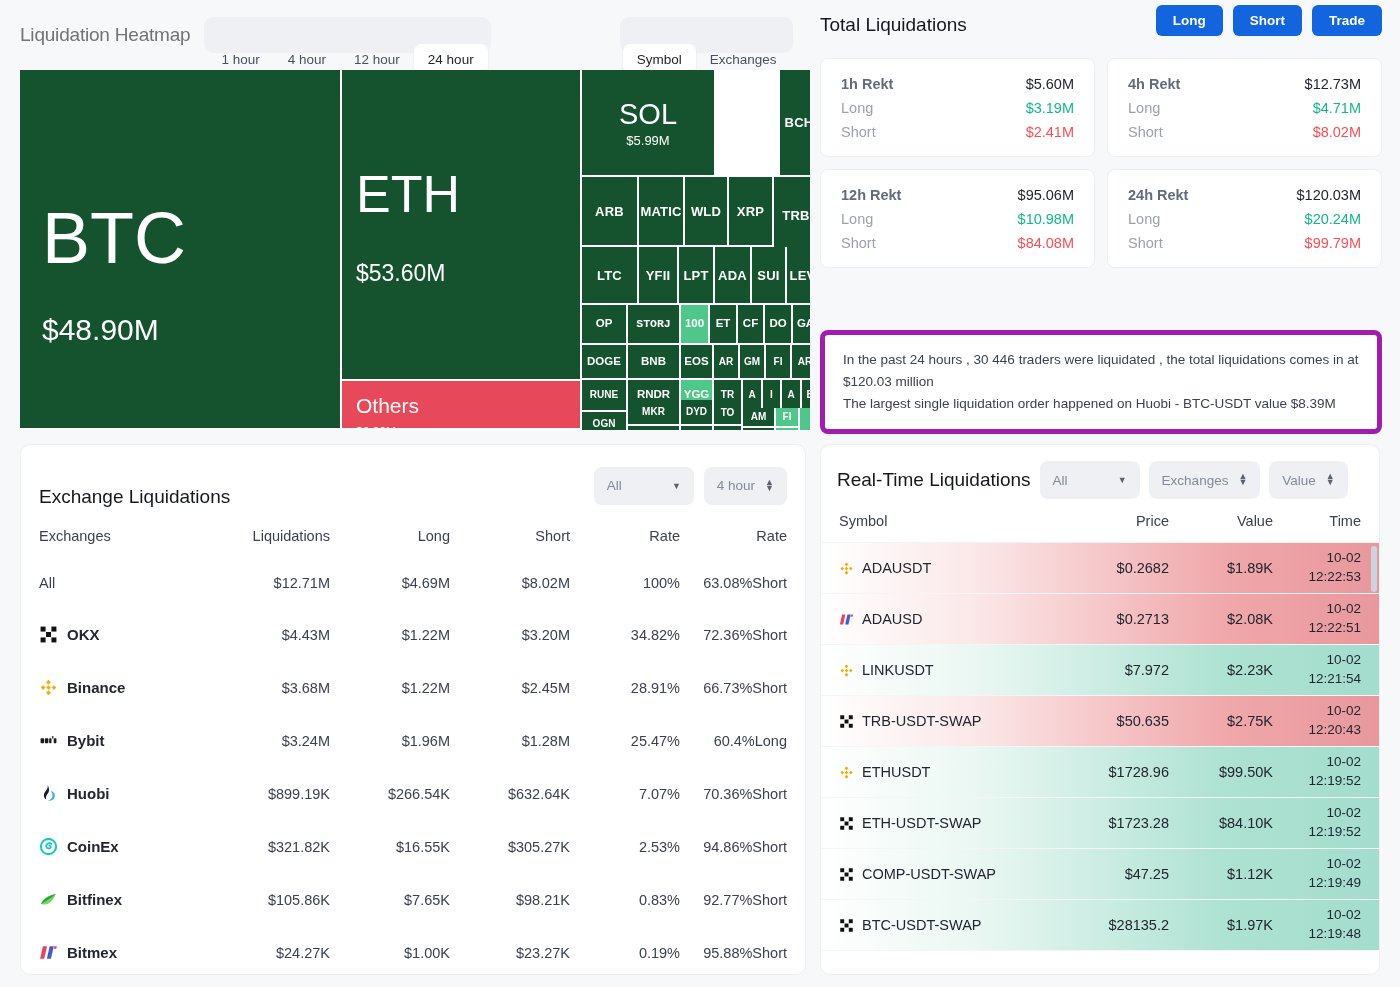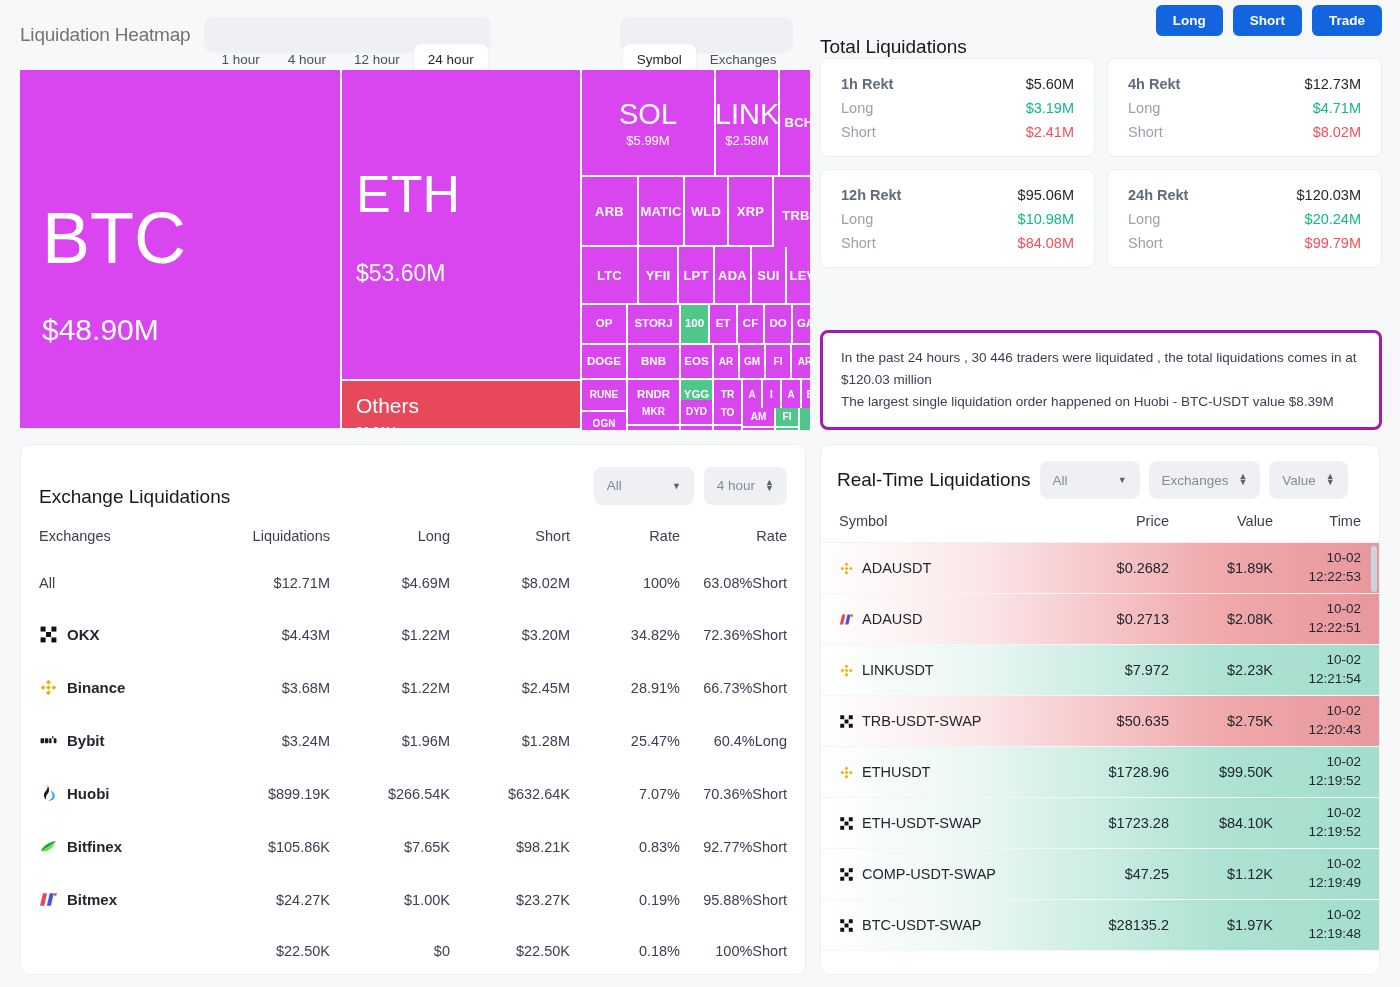--- a/index.html
+++ b/index.html
@@ -28,21 +28,21 @@
   }
   .seg-btn.active { background: #ffffff; color: #22262f; box-shadow: 0 1px 2px rgba(0,0,0,.10); }
   .seg.wide { margin-left: 115px; }
 
   
   .treemap {
     position: absolute; left: 20px; top: 70px; width: 790px; height: 360px;
     background: #ffffff; overflow: hidden;
   }
   .tile {
-    position: absolute; background: #d946ef; color: #fff;
+    position: absolute; background: #14532d; color: #fff;
     border-right: 2px solid #fff; border-bottom: 2px solid #fff;
     overflow: hidden; cursor: pointer;
   }
   .tile.green { background: #4fc78a; }
   .tile.deep  { background: #e8495a; }
   .tile .nm {
     position: absolute; white-space: nowrap; font-weight: 400; line-height: 1;
   }
   .tile .vl {
     position: absolute; white-space: nowrap; line-height: 1;
@@ -58,21 +58,21 @@
   .t-oth .vl { font-size: 12px; left: 14px; top: 45px; }
   .t-sm { display: flex; align-items: center; justify-content: center; }
   .t-sm .nm { position: static; font-size: 13px; font-weight: 700; letter-spacing: .2px; }
   .t-xs { display: flex; align-items: center; justify-content: center; }
   .t-xs .nm { position: static; font-size: 11.5px; font-weight: 700; }
   .t-tiny { display: flex; align-items: center; justify-content: center; }
   .t-tiny .nm { position: static; font-size: 10px; font-weight: 700; }
 
   
   .tl-wrap { position: absolute; left: 818px; top: 0; width: 582px; height: 443px; }
-  .tl-head { position: absolute; left: 0; top: 14px; width: 582px; height: 44px; display: flex; align-items: flex-end; }
+  .tl-head { position: absolute; left: 0; top: 14px; width: 582px; height: 44px; display: flex; align-items: flex-start; }
   .tl-title { font-size: 19px; color: #15181f; margin-left: 2px; }
   .tl-actions { position: absolute; right: 18px; top: 5px; display: flex; gap: 10px; }
   .btn-blue {
     background: #1264df; color: #fff; border: none; border-radius: 6px;
     font-size: 13.5px; font-weight: 700; padding: 0 17px; height: 31px;
     font-family: inherit; cursor: pointer;
   }
   .tl-grid {
     position: absolute; left: 0; top: 58px; width: 582px;
     display: grid; grid-template-columns: 1fr 1fr; gap: 12px; padding: 0 18px 0 2px;
@@ -83,21 +83,21 @@
   }
   .tl-row { display: flex; justify-content: space-between; align-items: baseline; margin-bottom: 8px; }
   .tl-row:last-child { margin-bottom: 0; }
   .tl-lbl { font-size: 14.5px; font-weight: 700; color: #616b7d; }
   .tl-val { font-size: 14.5px; color: #22262f; }
   .tl-sub-lbl { font-size: 14.5px; color: #9aa1ae; }
   .tl-long { color: #12b886; font-size: 14.5px; }
   .tl-short { color: #fa4d56; font-size: 14.5px; }
   .tl-note {
     position: absolute; left: 2px; top: 330px; width: 562px;
-    background: #fff; border: 3px solid #a21caf; border-radius: 8px;
+    background: #fff; border: 5px solid #a21caf; border-radius: 8px;
     padding: 14px 18px; font-size: 13.5px; color: #3a4150; line-height: 1.62;
   }
 
   
   .card {
     position: absolute; background: #fff; border: 1px solid #eceef2;
     border-radius: 10px;
   }
 
   
@@ -183,24 +183,20 @@
       <div class="vl">$53.60M</div>
     </div>
     <div class="tile t-oth deep" style="left: 322px; top: 311px; width: 240px; height: 49px;">
       <div class="nm">Others</div>
       <div class="vl">$6.36M</div>
     </div>
     <div class="tile t-md" style="left: 562px; top: 0px; width: 134px; height: 107px;">
       <div class="nm">SOL</div>
       <div class="vl">$5.99M</div>
     </div>
-    <div class="tile t-md" style="left: 696px; top: 0px; width: 64px; height: 107px;">
-      <div class="nm">LINK</div>
-      <div class="vl">$2.58M</div>
-    </div>
     <div class="tile t-sm" style="left: 760px; top: 0px; width: 40px; height: 107px;">
       <div class="nm">BCH</div>
     </div>
     <div class="tile t-sm" style="left: 562px; top: 107px; width: 57px; height: 70px;">
       <div class="nm">ARB</div>
     </div>
     <div class="tile t-sm" style="left: 619px; top: 107px; width: 46px; height: 70px;">
       <div class="nm">MATIC</div>
     </div>
     <div class="tile t-sm" style="left: 665px; top: 107px; width: 44px; height: 70px;">
@@ -226,21 +222,21 @@
     </div>
     <div class="tile t-sm" style="left: 732px; top: 177px; width: 35px; height: 58px;">
       <div class="nm">SUI</div>
     </div>
     <div class="tile t-sm" style="left: 767px; top: 177px; width: 33px; height: 58px;">
       <div class="nm">LEV</div>
     </div>
     <div class="tile t-xs" style="left: 562px; top: 235px; width: 46px; height: 40px;">
       <div class="nm">OP</div>
     </div>
-    <div class="tile t-xs" style="left: 608px; top: 235px; width: 53px; height: 40px;">
+    <div class="tile t-xs" style="left: 608px; top: 235px; width: 53px; height: 40px; font-family: Liberation Mono, monospace;">
       <div class="nm">STORJ</div>
     </div>
     <div class="tile t-xs green" style="left: 661px; top: 235px; width: 29px; height: 40px;">
       <div class="nm">100</div>
     </div>
     <div class="tile t-xs" style="left: 690px; top: 235px; width: 28px; height: 40px;">
       <div class="nm">ET</div>
     </div>
     <div class="tile t-xs" style="left: 718px; top: 235px; width: 27px; height: 40px;">
       <div class="nm">CF</div>
@@ -519,20 +515,38 @@
           <td>$266.54K</td>
           <td>$632.64K</td>
           <td>7.07%</td>
           <td class="r-short">70.36%Short</td>
         </tr>
         <tr>
           <td>
             <div class="ex-name">
               <span>
                 <svg class="ico" viewBox="0 0 24 24" xmlns="http://www.w3.org/2000/svg">
+                  <circle cx="12" cy="12" r="9.6" fill="none" stroke="#17c8c0" stroke-width="2.6"></circle>
+                  <path d="M15.6 8.6c-2.3-1.4-5.2-.6-6.2 1.5-.9 1.9.3 4 2.4 4.4 1.5.3 2.8-.5 3-1.7.2-1.1-.6-2-1.7-2" fill="none" stroke="#17c8c0" stroke-width="2.3" stroke-linecap="round"></path>
+                </svg>
+              </span>
+              <span>CoinEx</span>
+            </div>
+          </td>
+          <td>$321.82K</td>
+          <td>$16.55K</td>
+          <td>$305.27K</td>
+          <td>2.53%</td>
+          <td class="r-short">94.86%Short</td>
+        </tr>
+        <tr>
+          <td>
+            <div class="ex-name">
+              <span>
+                <svg class="ico" viewBox="0 0 24 24" xmlns="http://www.w3.org/2000/svg">
                   <path d="M2.6 17.6C7.4 19.4 16 19 21.2 5.2 14.4 6.2 5.6 9 2.6 17.6z" fill="#7ed957"></path>
                   <path d="M2.6 17.6c6.4-3.2 12-7 18.6-12.4C11.8 7.8 5.2 12 2.6 17.6z" fill="#17a34a"></path>
                 </svg>
               </span>
               <span>Bitfinex</span>
             </div>
           </td>
           <td>$105.86K</td>
           <td>$7.65K</td>
           <td>$98.21K</td>

